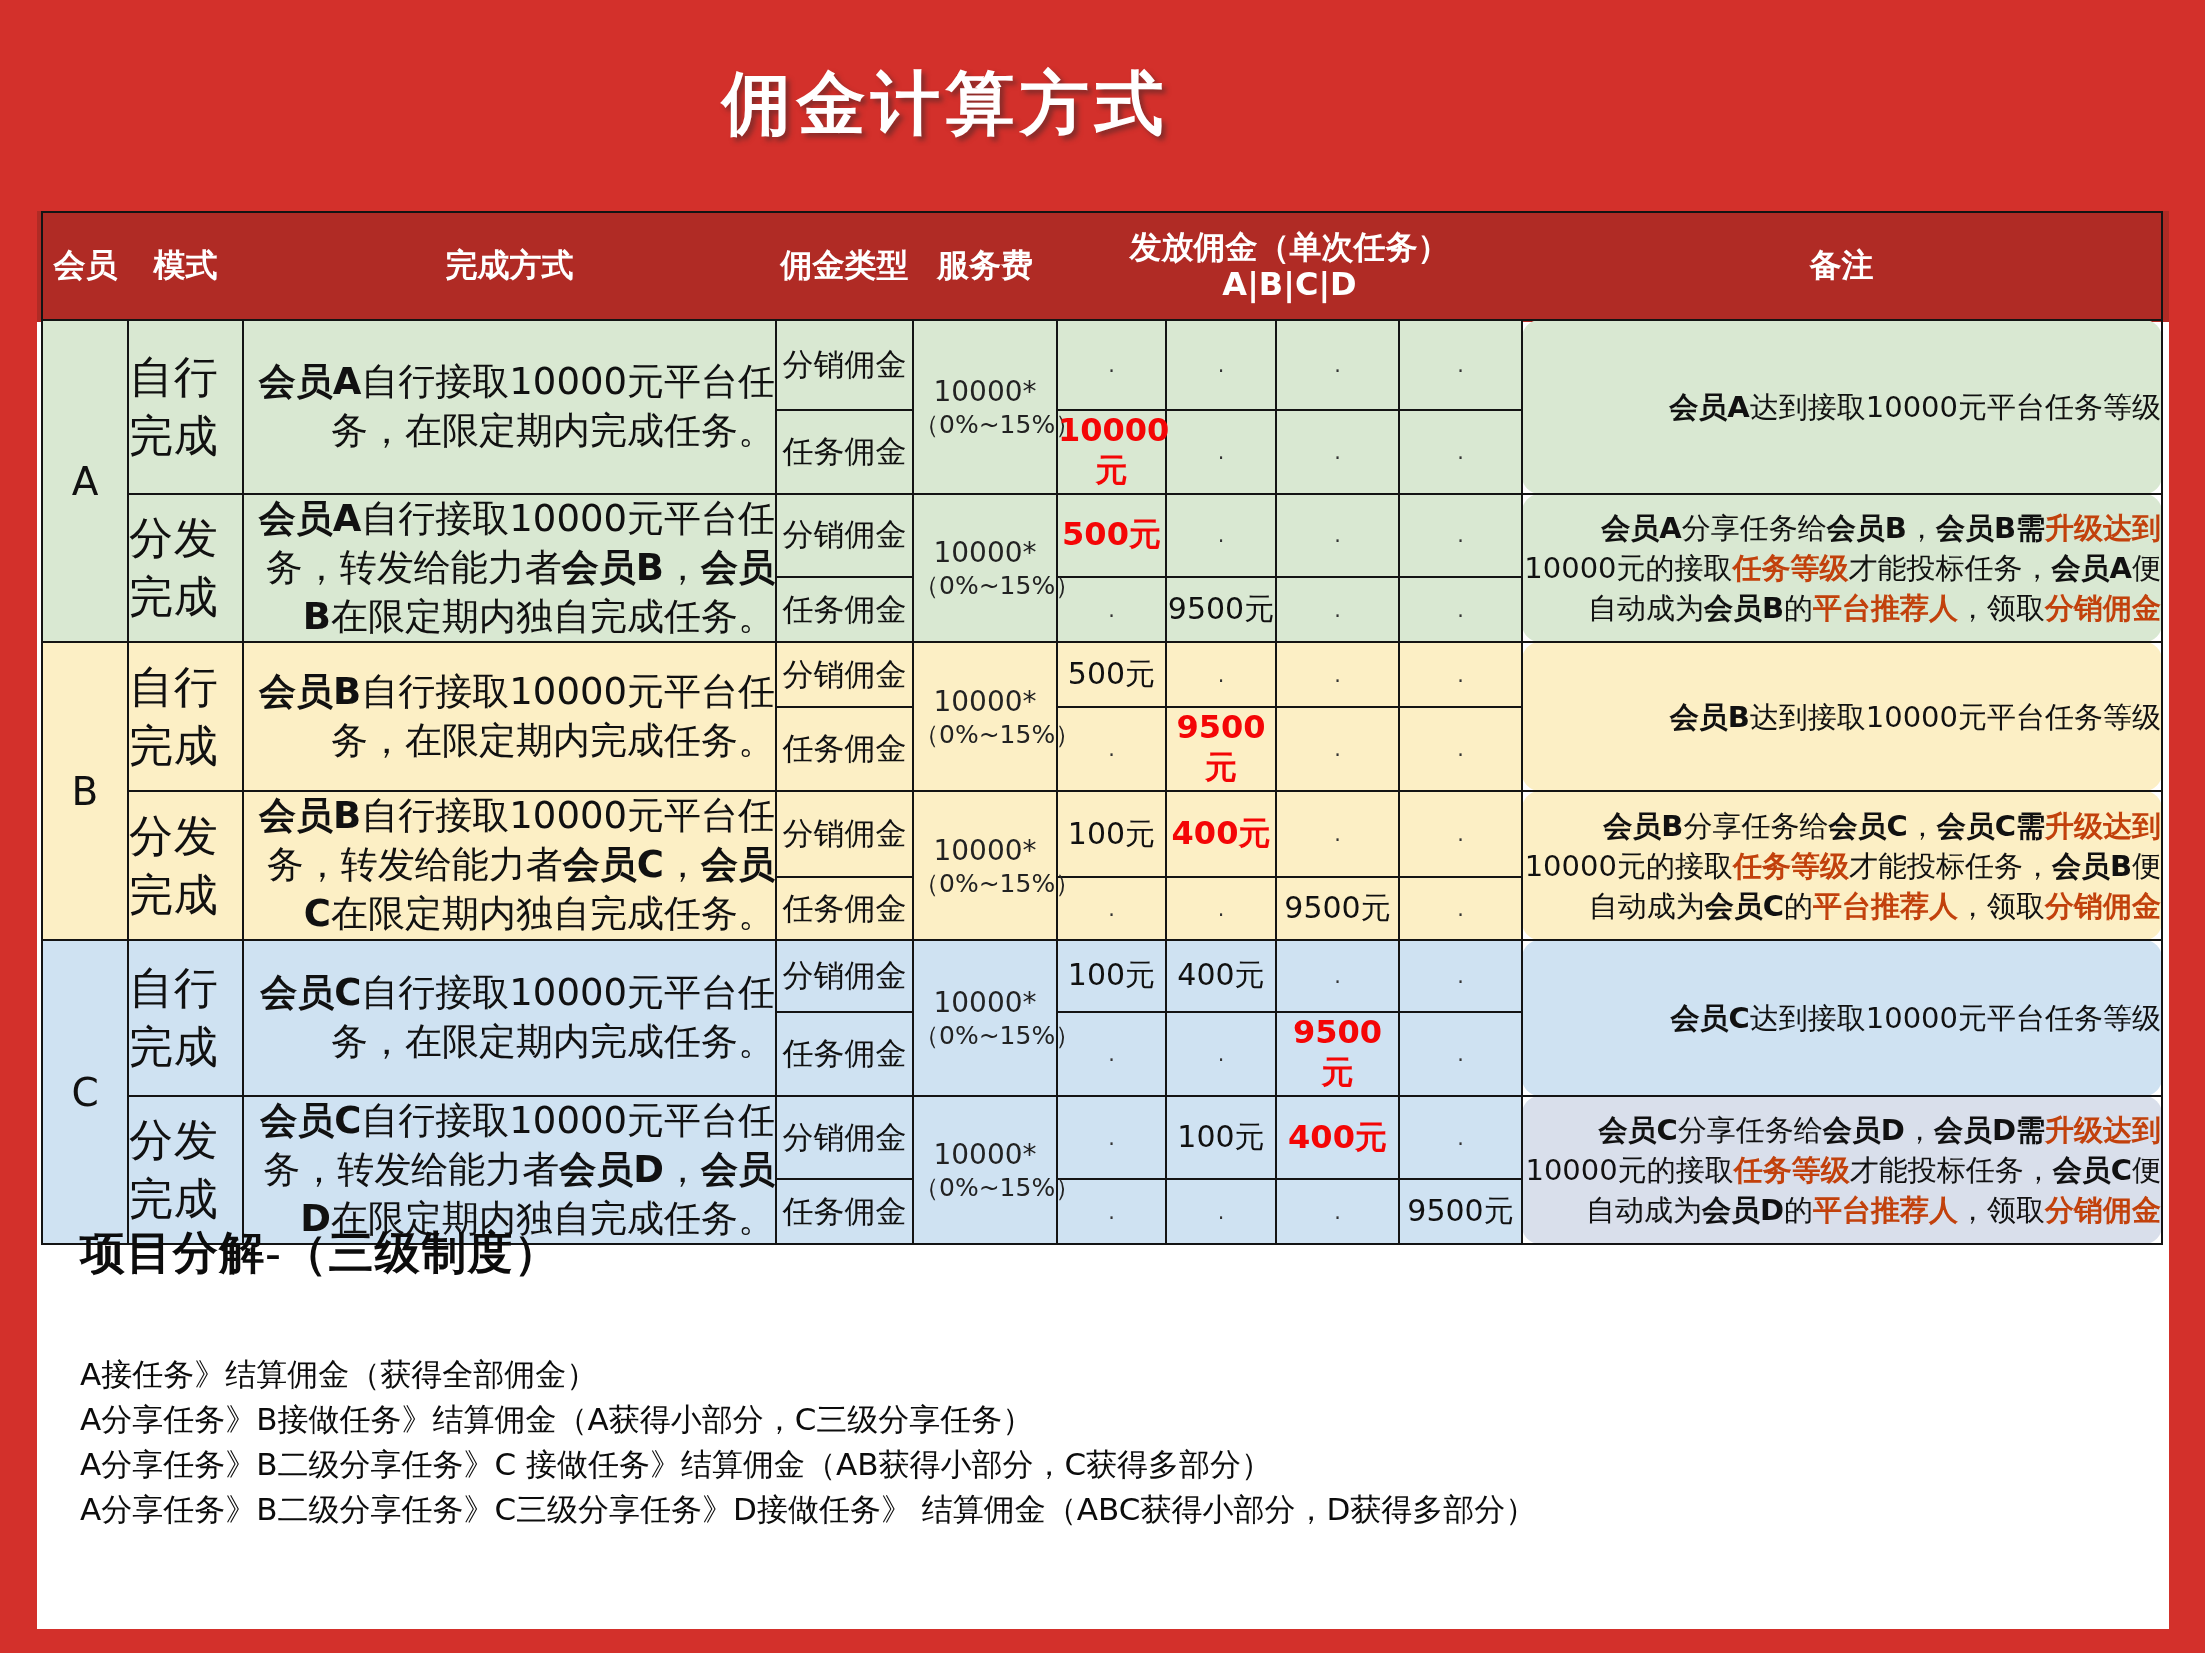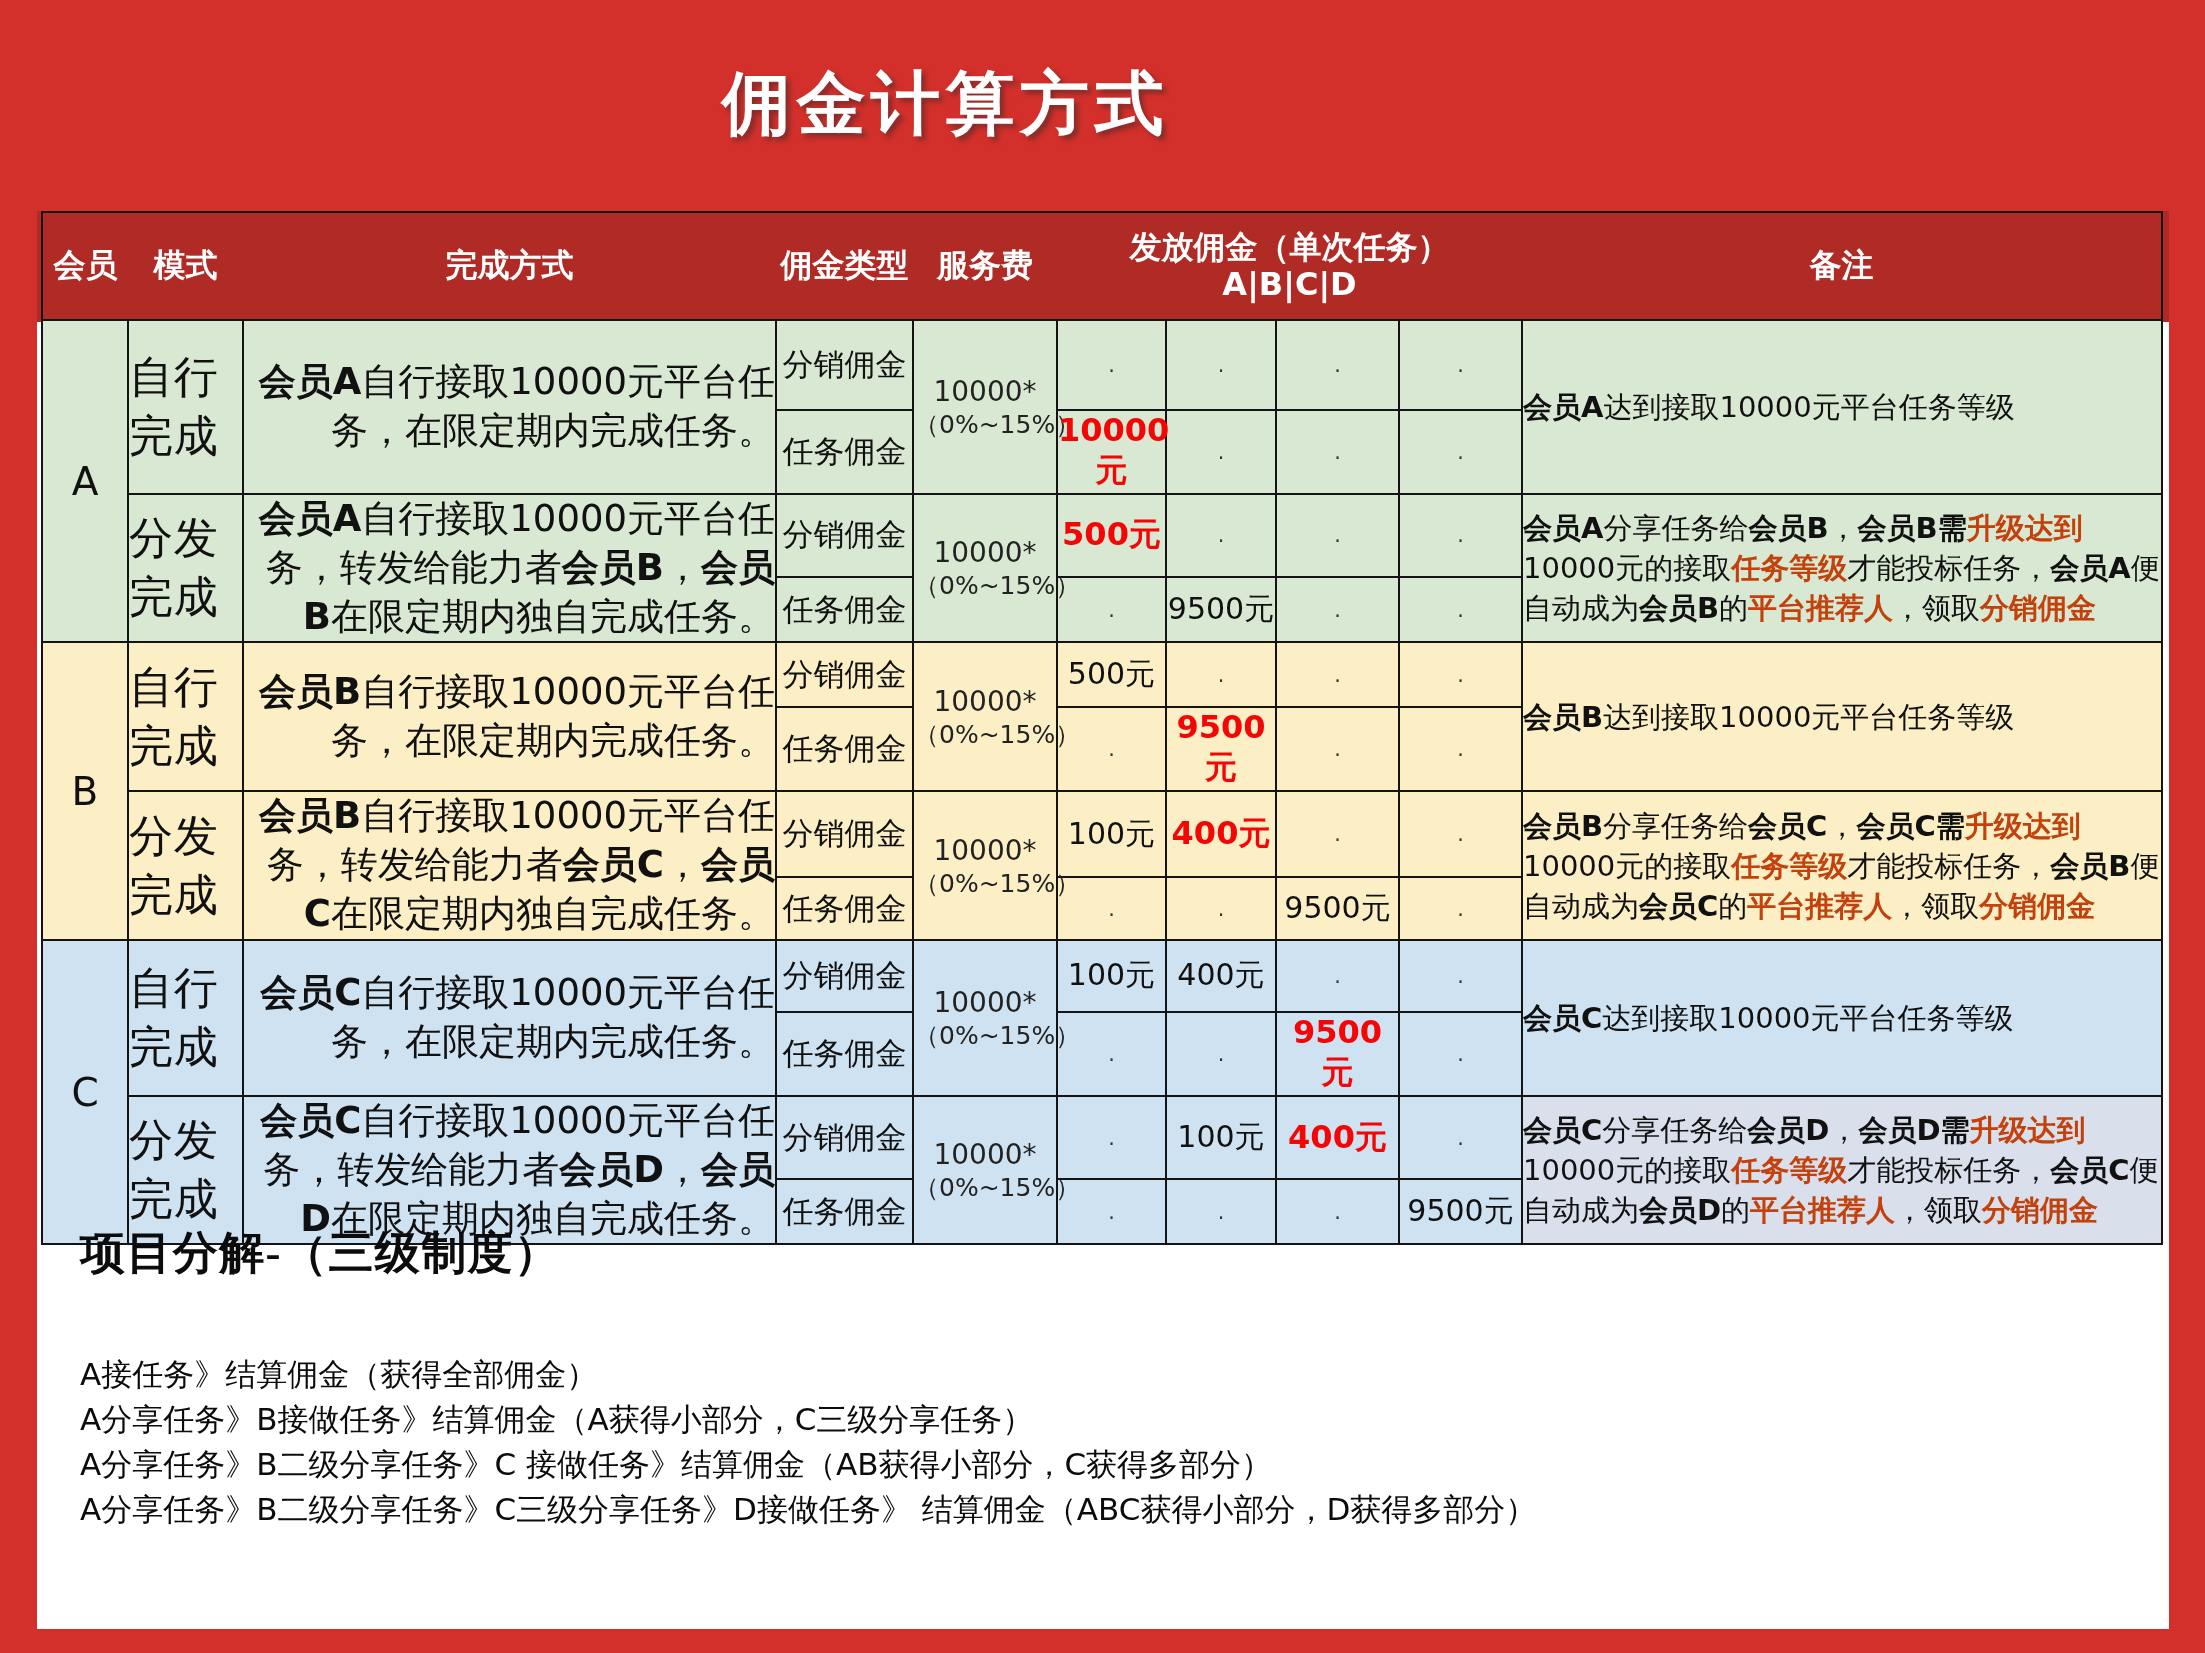--- a/index.html
+++ b/index.html
@@ -46,21 +46,21 @@
   .rh9{height:72px}.rh10{height:55px}.rh11{height:72px}.rh12{height:56px}
   td.member{font-size:39px;text-align:center;font-weight:500;}
   td.mode{font-size:44px;text-align:left;letter-spacing:0.7px;}
   td.desc{font-size:37px;line-height:1.32;vertical-align:top;padding:4.1px 6.9px 4.1px 8.3px;text-align:right;}
   td.ctype{font-size:31px;text-align:center;}
   td.fee{font-size:28px;text-align:center;line-height:1.25;color:#222;margin-top:16px;}
   td.fee .fee2{font-size:25px;}
   td.pay{font-size:30px;text-align:center;}
   td.pay.dot{font-size:20.7px;color:#333;}
   td.pay.red{color:#f40606;font-weight:bold;font-size:32px;}
-  td.remark{font-size:29px;line-height:1.38;vertical-align:top;padding:2.8px 5.5px 2.8px 6.9px;text-align:left;}
+  td.remark{font-size:29px;line-height:1.38;vertical-align:top;padding:2.8px 5.5px 2.8px 6.9px;text-align:right;border-radius:18px;}
   .b{font-weight:bold;}
   .rb{font-weight:bold;color:#c2410c;}
   .footer{position:absolute;left:80px;top:1185px;width:2033px;color:#0c0c0c;margin-top:38px;}
   .footer-heading{
     font-family:"Liberation Serif","DejaVu Serif",serif;
     font-size:45px;font-weight:bold;letter-spacing:1.4px;
   }
   .footer-lines{margin-top:69px;font-size:31px;line-height:45px;font-weight:500;}
 </style>
 </head>

